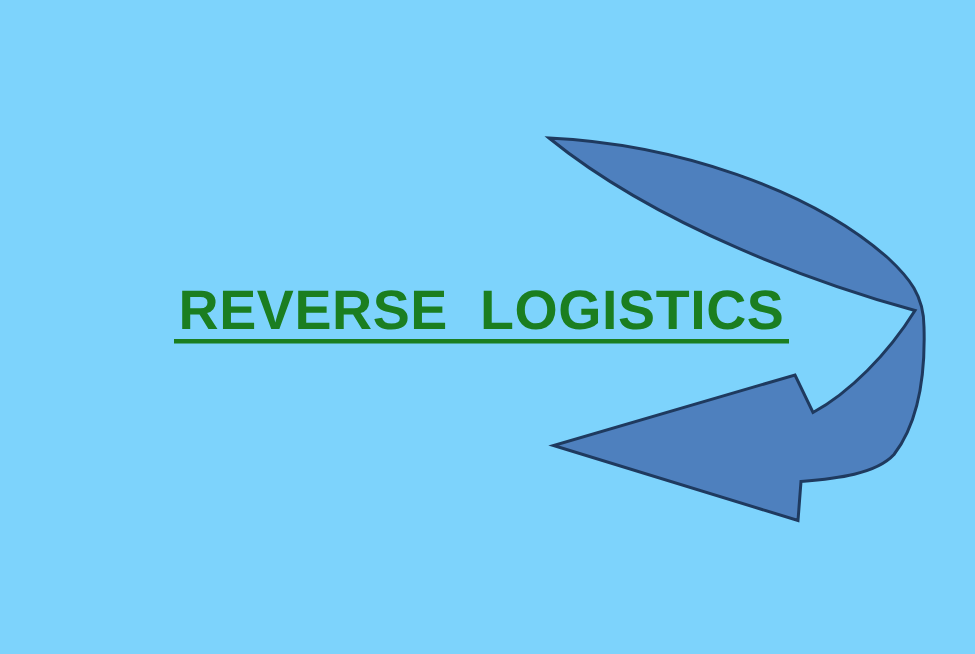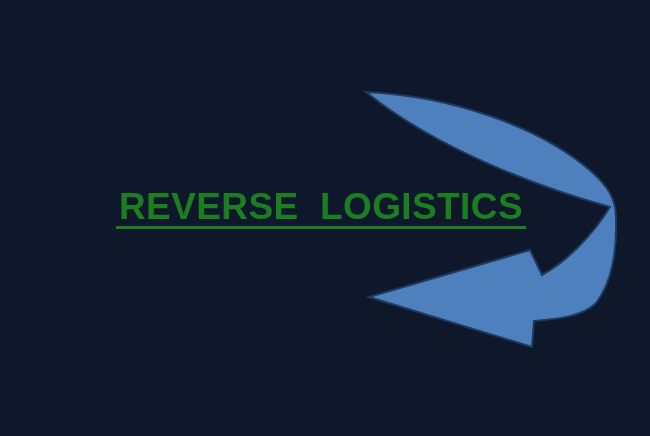--- a/index.html
+++ b/index.html
@@ -37,21 +37,21 @@
     letter-spacing: 0.4px;
     white-space: pre;
     padding: 0 3px 1px 3px;
     border-bottom: 3px solid currentColor;
     z-index: 2;
   }
 </style>
 </head>
 <body>
 
-<div class="stage" style="background: #0f172a;">
+<div class="stage" style="background: #7dd3fc;">
 
   <div class="title" style="color: rgb(27, 126, 32);">REVERSE  LOGISTICS</div>
 
   <svg class="arrow-layer" viewBox="0 0 650 436" width="650" height="436" xmlns="http://www.w3.org/2000/svg">
     <path class="arrow-shape" d="M 366 92
              C 450 96 540 126 592 172
              C 606 185 616 197 616 218
              C 617 252 612 282 596 303
              C 584 316 558 319 534 321
              L 532 347

